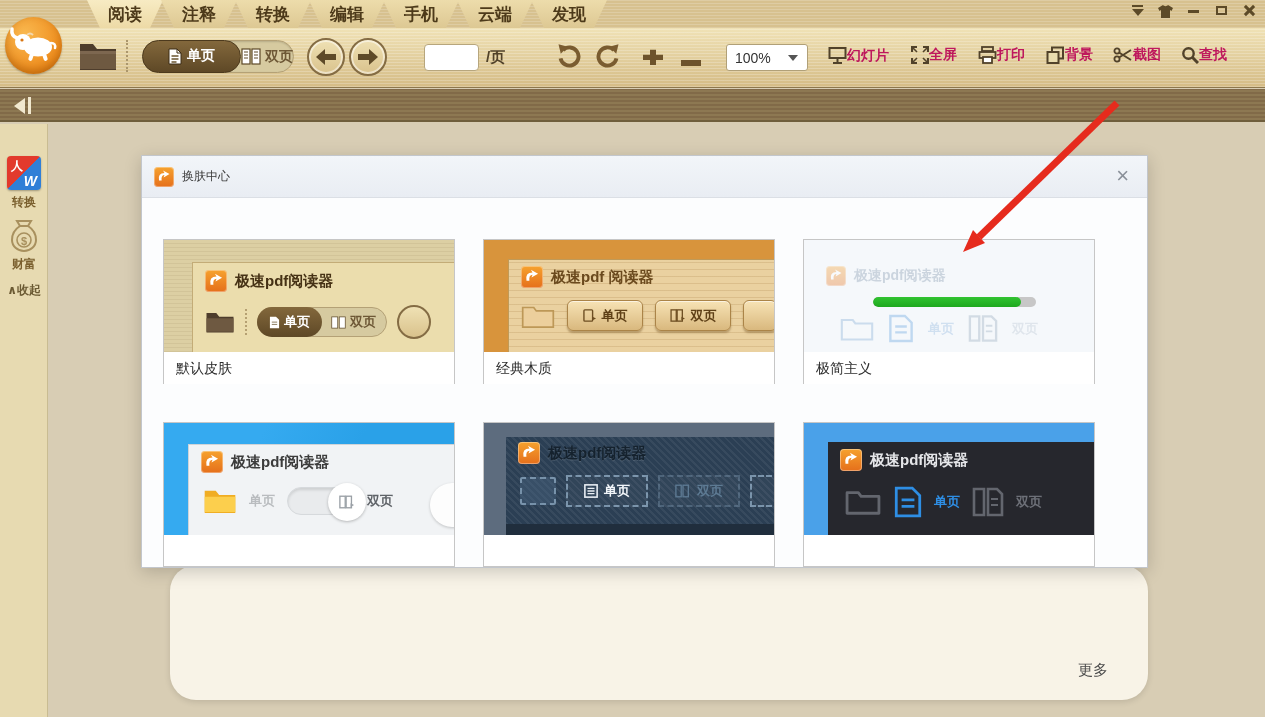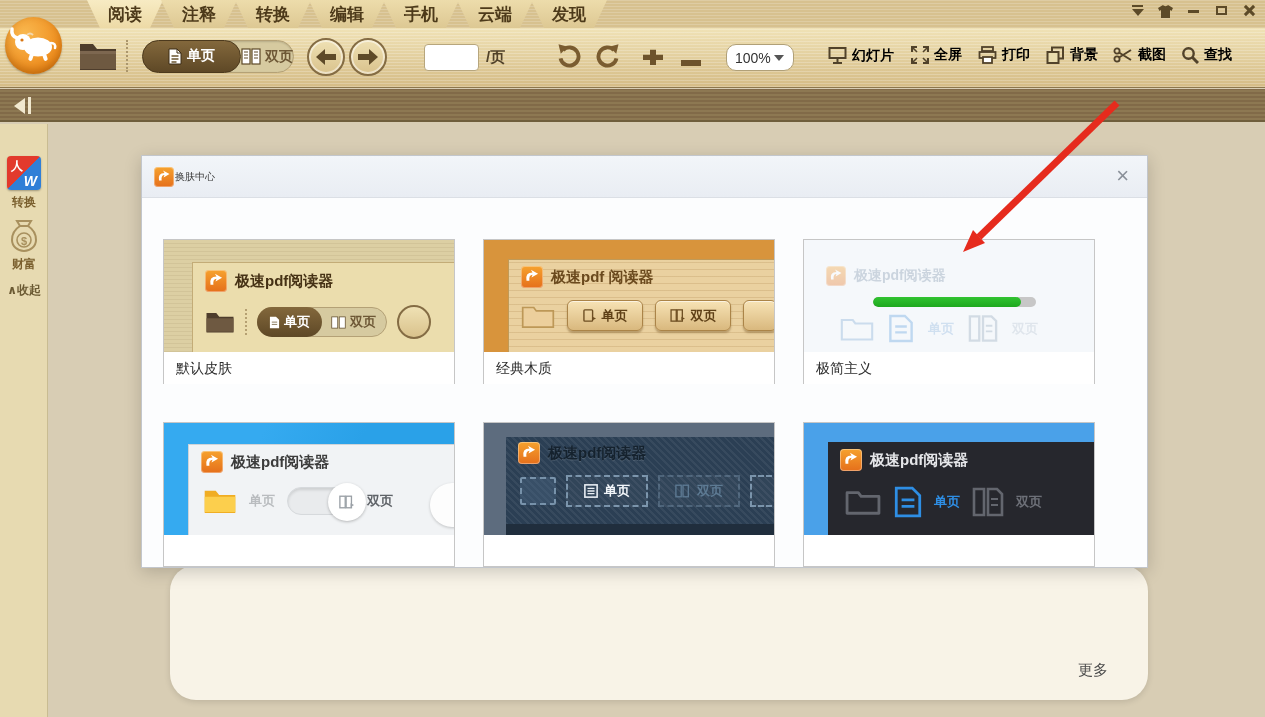--- a/index.html
+++ b/index.html
@@ -40,26 +40,26 @@
     color:#fff;font-size:14px;font-weight:bold;cursor:pointer;}
   .pill-double{display:flex;align-items:center;gap:4px;justify-content:center;flex:1;height:33px;
     color:#6e5836;font-size:14px;font-weight:bold;cursor:pointer;}
   .navbtn{position:absolute;top:38px;width:38px;height:38px;border-radius:50%;cursor:pointer;
     background:linear-gradient(#efe1b4,#d9c28c);border:2px solid #846c44;
     box-shadow:inset 0 0 0 2px rgba(255,255,255,.5);display:flex;align-items:center;justify-content:center;}
   .pageinput{position:absolute;left:424px;top:44px;width:55px;height:27px;border:1px solid #b7a67d;border-radius:4px;
     background:#fff;font-size:14px;padding:0 6px;color:#333;}
   .pageunit{position:absolute;left:486px;top:48px;font-size:15px;font-weight:bold;color:#51422a;}
   .tbicon{position:absolute;cursor:pointer;}
-  .zoomsel{position:absolute;left:726px;top:44px;width:68px;height:27px;background:#fff;border:1px solid #b0a078;
-    border-radius:10px;display:flex;align-items:center;cursor:pointer;}
+  .zoomsel{position:absolute;left:726px;top:44px;width:82px;height:27px;background:#fff;border:1px solid #b0a078;
+    border-radius:3px;display:flex;align-items:center;cursor:pointer;}
   .zoomsel span.val{flex:1;padding-left:8px;font-size:14px;color:#333;}
   .caret{width:0;height:0;border:5px solid transparent;border-top:6px solid #555;margin:5px 9px 0 0;}
-  .tbtn{position:absolute;top:46px;display:flex;align-items:center;gap:5px;cursor:pointer;
-    font-size:14px;font-weight:bold;color:#000000;}
+  .tbtn{position:absolute;top:46px;display:flex;align-items:center;cursor:pointer;
+    font-size:14px;font-weight:bold;color:#be185d;}
 
   .brownstrip{position:absolute;left:0;top:89px;width:1265px;height:33px;
     background:repeating-linear-gradient(0deg,#8d7852 0 2px,#816a48 2px 4px);
     border-bottom:2px solid #6f5e3c;}
   .collapse-left{position:absolute;left:14px;top:8px;display:flex;align-items:center;cursor:pointer;}
   .collapse-left .tri{width:0;height:0;border:8px solid transparent;border-right:11px solid #f1e8cf;border-left:0;}
   .collapse-left .bar{width:3px;height:17px;background:#f1e8cf;margin-left:3px;}
 
   
   .sidebar{position:absolute;left:0;top:124px;width:48px;height:593px;background:#e7dab1;border-right:1px solid #c9bc92;}
@@ -76,21 +76,21 @@
   
   .creampanel{position:absolute;left:170px;top:565px;width:978px;height:135px;background:#f8f3e7;
     border-radius:26px;box-shadow:0 2px 6px rgba(0,0,0,.12);}
   .more{position:absolute;right:40px;bottom:20px;font-size:15px;color:#4c4c4c;cursor:pointer;}
 
   
   .dialog{position:absolute;left:141px;top:155px;width:1007px;height:413px;background:#fcfdfe;
     border:1px solid #c2c6cc;box-shadow:0 4px 16px rgba(0,0,0,.18);}
   .dlg-header{position:relative;height:42px;background:linear-gradient(#f2f5f9,#e9edf3);border-bottom:1px solid #dbdfe5;
     display:flex;align-items:center;padding:0 12px;}
-  .dlg-title{font-size:10px;color:#3a3a3a;margin-left:1px;}
+  .dlg-title{font-size:12px;color:#3a3a3a;margin-left:8px;}
   .dlg-close{position:absolute;right:18px;top:8px;font-size:22px;color:#8a9099;cursor:pointer;line-height:24px;}
   .mlogo{display:inline-block;border-radius:4px;background:linear-gradient(#f6a22e,#e56f1b);
     box-shadow:inset 0 0 0 1px rgba(255,255,255,.35);position:relative;flex:none;}
   .mlogo svg{position:absolute;inset:0;}
 
   .card{position:absolute;width:292px;height:145px;border:1px solid #c6c6c6;background:#fff;cursor:pointer;margin-top:27px;}
   .card .preview{position:relative;width:100%;height:112px;overflow:hidden;}
   .card .clabel{height:32px;line-height:32px;padding-left:12px;font-size:14px;color:#2d2d2d;background:#fff;}
 
   .pwin{position:absolute;overflow:hidden;}

